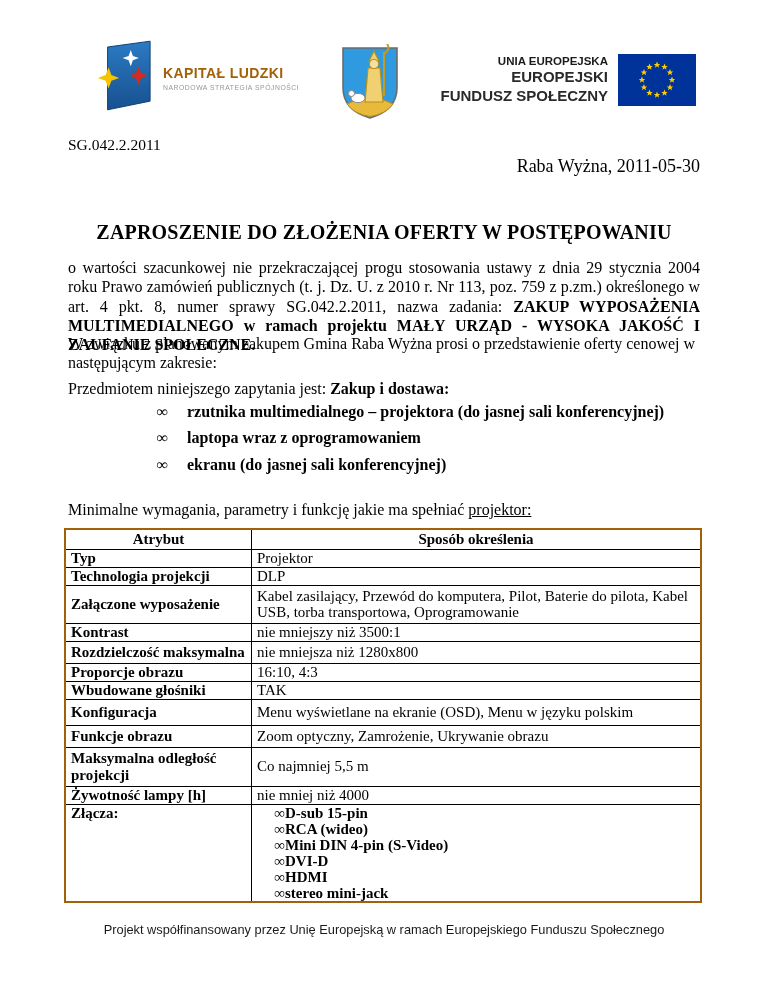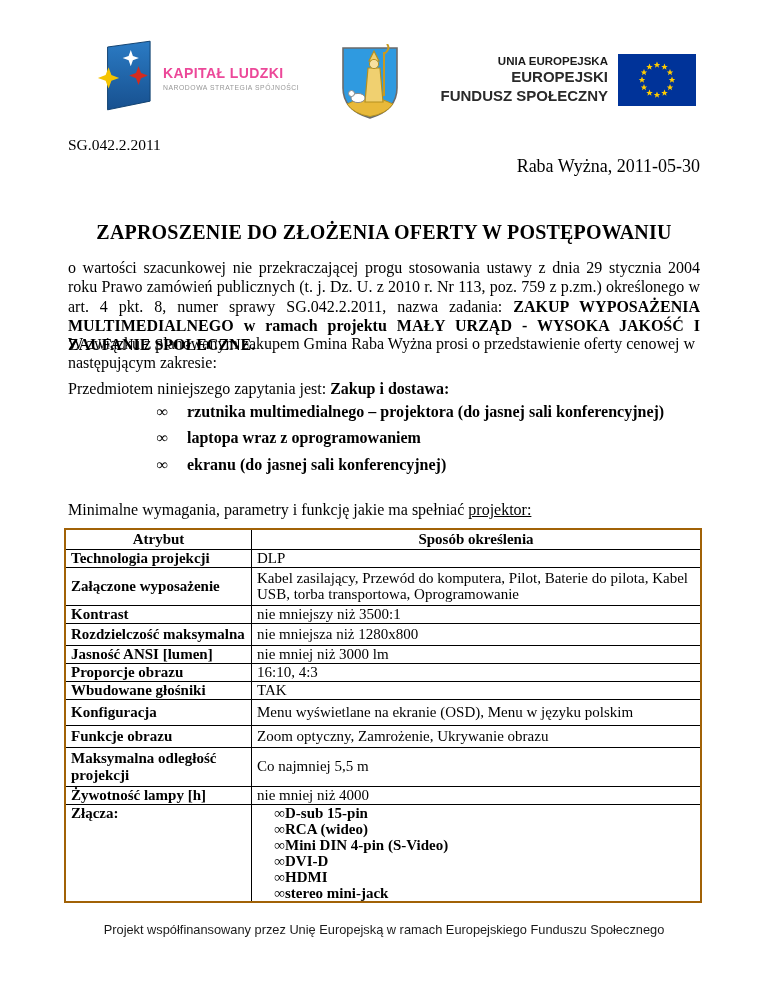--- a/index.html
+++ b/index.html
@@ -7,21 +7,21 @@
     width:768px;height:994px;background:#ffffff;position:relative;
     font-family:"Liberation Serif",serif;color:#000;margin:0 auto;overflow:hidden;
   }
   
   .logos{
     position:absolute;top:40px;left:95px;right:72px;height:82px;
     display:flex;justify-content:space-between;align-items:flex-start;
   }
   .logo-kl{display:flex;align-items:center;gap:10px;}
   .kl-text{font-family:"Liberation Sans",sans-serif;line-height:1.1;margin-top:6px;}
-  .kl-title{font-size:14px;font-weight:bold;color:#ec4899;letter-spacing:.4px;}
+  .kl-title{font-size:14px;font-weight:bold;color:#a16207;letter-spacing:.4px;}
   .kl-sub{font-size:6.8px;color:#979797;letter-spacing:.55px;margin-top:3px;}
   .logo-eu{display:flex;align-items:center;gap:10px;margin-top:14px;}
   .eu-text{font-family:"Liberation Sans",sans-serif;text-align:right;line-height:1.25;color:#1b1b1b;}
   .eu-l1{font-size:11.5px;font-weight:bold;}
   .eu-l2,.eu-l3{font-size:15px;font-weight:bold;color:#2a2a2a;}
   .herb{margin-top:4px;}
   
   .refnum{position:absolute;top:136px;left:68px;font-size:15.5px;}
   .placedate{position:absolute;top:156px;right:68px;font-size:18px;}
   .doc-title{position:absolute;top:221px;left:68px;width:632px;text-align:center;
@@ -152,38 +152,38 @@
 
   <div class="bodytext p4"><span>Minimalne wymagania, parametry i funkcję jakie ma spełniać </span><span class="u">projektor:</span></div>
 
   <table class="spec-table">
     <tbody>
         <tr>
       <th>Atrybut</th>
       <th>Sposób określenia</th>
     </tr>
     <tr>
+      <td class="attr">Typ</td>
+      <td>Projektor</td>
+    </tr>
+    <tr>
       <td class="attr">Technologia projekcji</td>
       <td>DLP</td>
     </tr>
     <tr class="pad-s">
       <td class="attr">Załączone wyposażenie</td>
       <td>Kabel zasilający, Przewód do komputera, Pilot, Baterie do pilota, Kabel USB, torba transportowa, Oprogramowanie</td>
     </tr>
     <tr>
       <td class="attr">Kontrast</td>
       <td>nie mniejszy niż 3500:1</td>
     </tr>
     <tr class="pad-s">
       <td class="attr">Rozdzielczość maksymalna</td>
       <td>nie mniejsza niż  1280x800</td>
-    </tr>
-    <tr>
-      <td class="attr">Jasność ANSI [lumen]</td>
-      <td>nie mniej niż 3000 lm</td>
     </tr>
     <tr>
       <td class="attr">Proporcje obrazu</td>
       <td>16:10, 4:3</td>
     </tr>
     <tr>
       <td class="attr">Wbudowane głośniki</td>
       <td>TAK</td>
     </tr>
     <tr class="pad-m">

